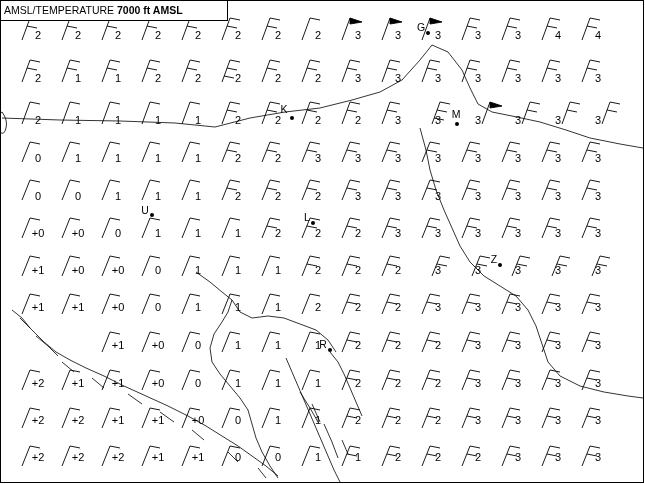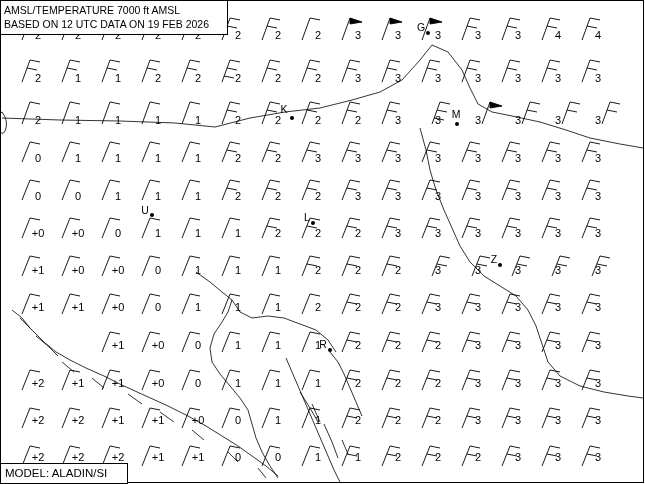--- a/index.html
+++ b/index.html
@@ -10,21 +10,21 @@
 
   svg.layer{position:absolute;left:0;top:0;width:645px;height:484px;pointer-events:none;}
 
   .header-box{
     position:absolute;left:0;top:0;width:228px;
     border:1px solid #000;background:#fff;
     padding:2px 3px 3px 3px;box-sizing:border-box;
     font-size:10.5px;line-height:14.2px;color:#000;
   }
   .header-box div{white-space:nowrap;}
-  .header-box .b{font-weight:normal;}
+  .header-box .b{font-weight:bold;}
 
   .model-box{
     position:absolute;left:0;bottom:0;width:128px;height:21px;
     border:1px solid #000;background:#fff;box-sizing:border-box;
     font-size:11.5px;line-height:19px;padding-left:4px;color:#000;
   }
 
   .temp{position:absolute;font-size:11px;color:#000;white-space:nowrap;
         transform:translate(-50%,-50%);}
   .city-label{position:absolute;font-size:10.5px;color:#000;transform:translate(-50%,-50%);}
@@ -1100,17 +1100,15 @@
       <div class="city-dot" style="left: 313px; top: 223px;"></div>
       <div class="city-label" style="left: 307px; top: 217px;">L</div>
       <div class="city-dot" style="left: 500px; top: 265px;"></div>
       <div class="city-label" style="left: 494px; top: 259px;">Z</div>
       <div class="city-dot" style="left: 330px; top: 350px;"></div>
       <div class="city-label" style="left: 323px; top: 344px;">R</div>
     </div>
 
   <div class="header-box">
     <div><span>AMSL/TEMPERATURE </span><span class="b">7000 ft AMSL</span></div>
-    <div>BASED ON 12 UTC DATA ON 19 FEB 2026</div>
   </div>
 
-  <div class="model-box">MODEL: ALADIN/SI</div>
 </div>
 
 </body></html>

